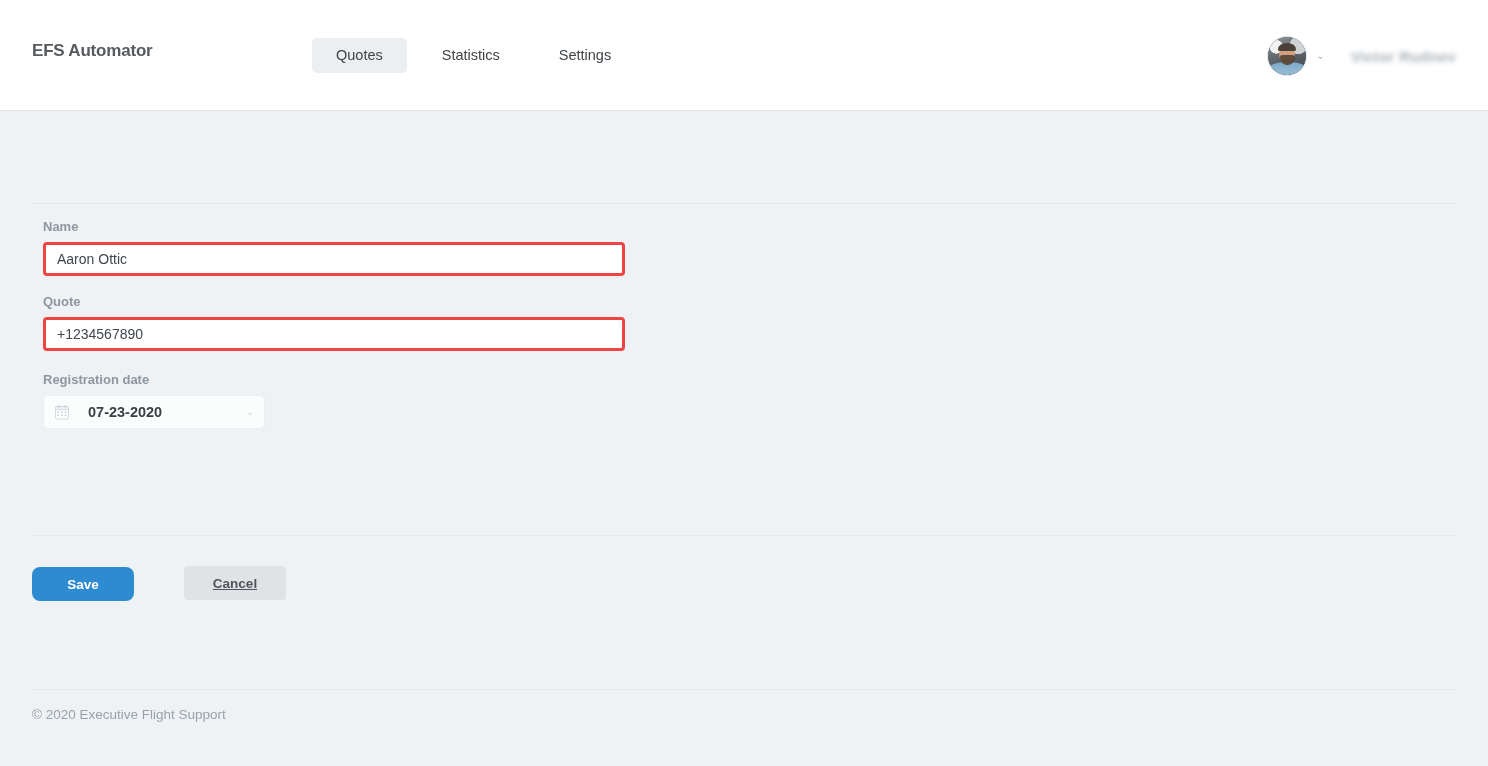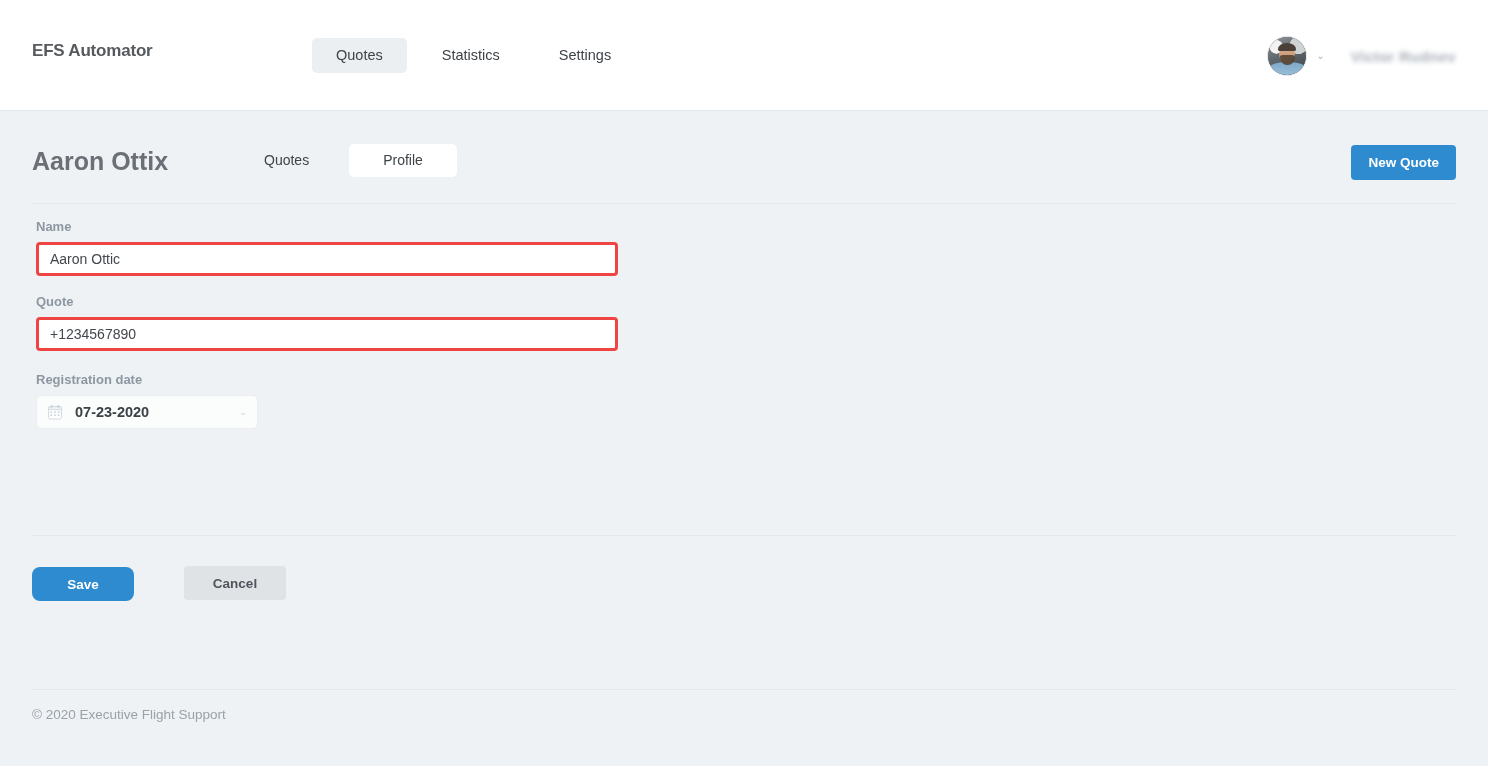--- a/index.html
+++ b/index.html
@@ -200,21 +200,21 @@
     left: 32px;
     width: 1424px;
     height: 1px;
     background: #e4e8ec;
   }
   .rule.top { top: 92px; }
   .rule.bottom { top: 424px; }
   .rule.footer { top: 578px; }
 
   
-  .form { position: absolute; left: 36px; top: 108px; width: 582px; }
+  .form { position: absolute; left: 43px; top: 108px; width: 582px; }
   .field { margin-bottom: 0; }
   .flabel {
     display: block;
     font-size: 13px;
     font-weight: bold;
     color: #8d97a2;
     margin-bottom: 8px;
   }
   .finput {
     display: block;
@@ -236,20 +236,21 @@
   .datepicker {
     display: flex;
     align-items: center;
     width: 222px;
     height: 34px;
     padding: 0 10px 0 11px;
     background: #fbfcfc;
     border: 1px solid #eceff2;
     border-radius: 5px;
     cursor: pointer;
+    gap: 6px;
   }
   .cal-icon { width: 14px; height: 15px; flex: none; }
   .date-val {
     flex: 1;
     margin-left: 13px;
     font-size: 14.5px;
     font-weight: bold;
     color: #3c4146;
     white-space: nowrap;
   }
@@ -281,20 +282,21 @@
     margin-left: 50px;
     margin-top: -1px;
     background: #dfe3e6;
     color: #4f555b;
     border: none;
     border-radius: 4px;
     font-size: 13.5px;
     font-weight: bold;
     font-family: "Liberation Sans", sans-serif;
     cursor: pointer;
+    text-decoration: underline;
   }
 
   
   .footer-text {
     position: absolute;
     left: 32px;
     top: 596px;
     font-size: 13.5px;
     color: #99a1a9;
     white-space: nowrap;
@@ -320,30 +322,20 @@
       <div class="hair"></div>
       <div class="beard"></div>
     </div>
     <span class="chev-user">⌄</span>
     <span class="username-blur">Victor Rudnev</span>
   </div>
 </div>
 
 <div class="page">
 
-  <div class="pagehead">
-    <div class="pagetitle">Aaron Ottix</div>
-
-    <div class="subtabs">
-      <div class="subtab">Quotes</div>
-      <div class="subtab active spacer">Profile</div>
-    </div>
-
-    <button class="btn-newquote">New Quote</button>
-  </div>
 
   <div class="rule top"></div>
 
   <div class="form">
 
     <div class="field">
       <label class="flabel">Name</label>
       <input class="finput" type="text" value="Aaron Ottic" style="">
     </div>
 

